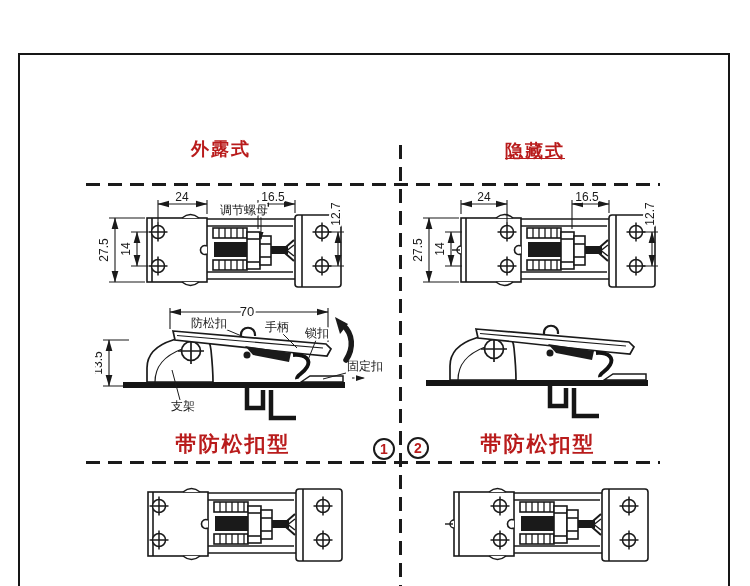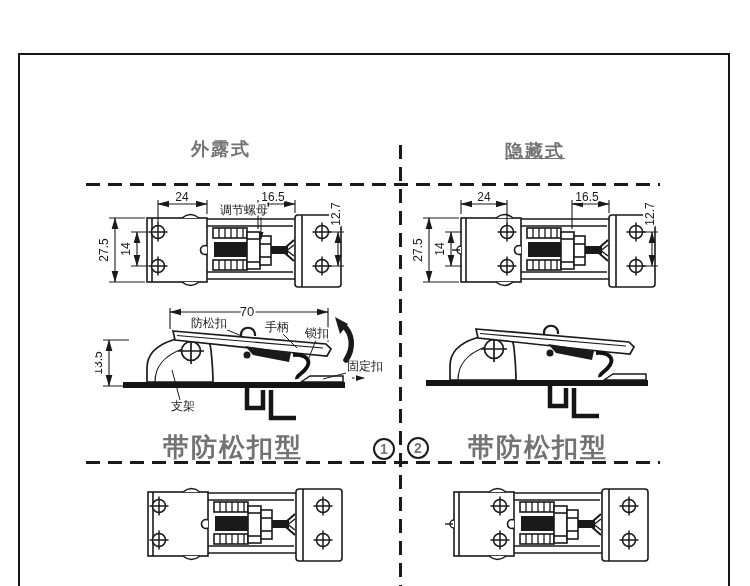--- a/index.html
+++ b/index.html
@@ -1,23 +1,23 @@
 <!DOCTYPE html>
 <html><head>
 <meta charset="utf-8">
 <style>
   html,body{margin:0;padding:0;background:#fff;}
   #page{position:relative;width:750px;height:586px;background:#fff;overflow:hidden;
-        font-family:"Liberation Sans",sans-serif;color:#737373;text-align:center;}
+        font-family:"Liberation Sans",sans-serif;color:#b91c1c;text-align:center;}
   .abs{position:absolute;}
   #border-rect{left:18px;top:53px;width:708px;height:600px;border:2px solid #161616;}
   .hdash{height:3px;background:repeating-linear-gradient(90deg,#1a1a1a 0 14px,transparent 14px 22px);}
   .vdash{width:3px;background:repeating-linear-gradient(180deg,#1a1a1a 0 14px,transparent 14px 22px);}
   .title{font-size:18px;font-weight:600;letter-spacing:2px;transform:translateX(-50%);white-space:nowrap;}
-  .typelabel{font-size:26px;font-weight:600;letter-spacing:2px;transform:translateX(-50%);white-space:nowrap;}
+  .typelabel{font-size:21px;font-weight:600;letter-spacing:2px;transform:translateX(-50%);white-space:nowrap;}
   .circnum{width:22px;height:22px;border:2px solid #1a1a1a;border-radius:50%;
            font-size:14px;font-weight:600;display:flex;align-items:center;justify-content:center;
            box-sizing:border-box;background:#fff;}
   svg text.dt{font-family:"Liberation Sans",sans-serif;font-size:12px;fill:#1a1a1a;
               paint-order:stroke;stroke:#fff;stroke-width:4px;stroke-linejoin:round;font-weight:500;}
   svg text.big{font-size:13px;}
 </style>
 </head>
 <body>
 

